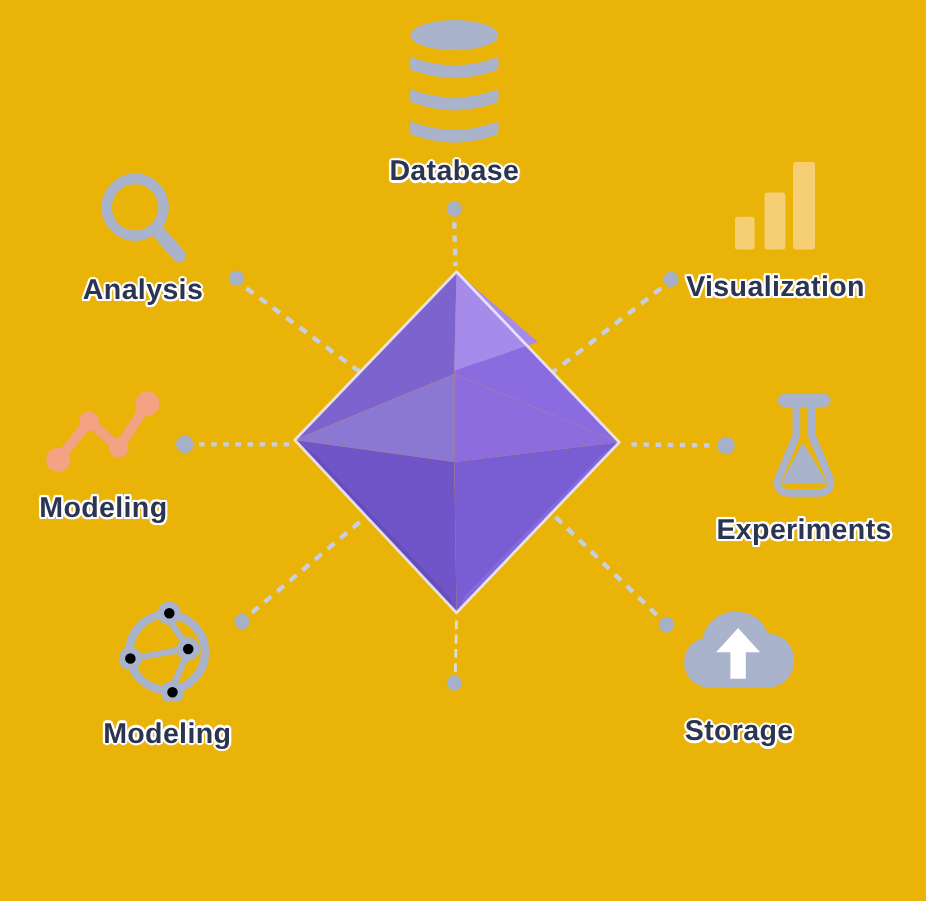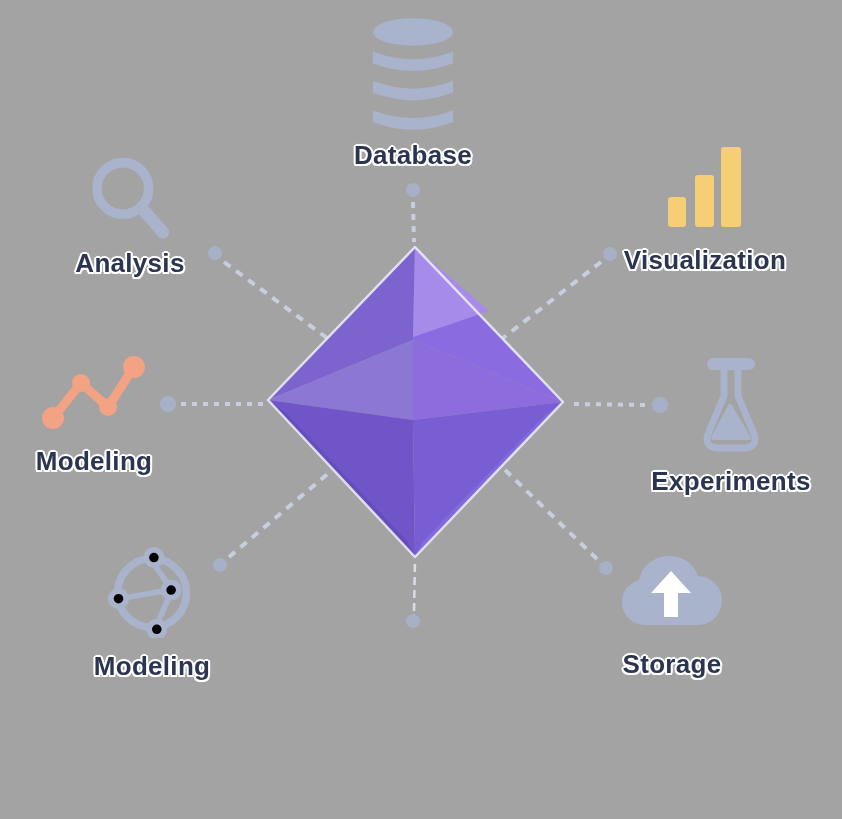--- a/index.html
+++ b/index.html
@@ -1,17 +1,17 @@
 <!DOCTYPE html>
 <html><head>
 <meta charset="utf-8">
 <style>
   html,body{margin:0;padding:0;background:#000;}
   .canvas{
-    position:relative;width:842px;height:819px;background:#a3a3a3;overflow:hidden;
+    position:relative;width:842px;height:819px;background:#eab308;overflow:hidden;
     font-family:"Liberation Sans",sans-serif;
   }
   .overlay{position:absolute;left:0;top:0;pointer-events:none;}
   .node{position:absolute;width:220px;display:flex;flex-direction:column;align-items:center;}
   .label{
     font-size:26px;font-weight:700;color:#2c3550;line-height:31px;
     text-align:center;white-space:nowrap;letter-spacing:0.3px;
     text-shadow:
       0 0 3px #fff,0 0 3px #fff,
       -1.5px -1.5px 0 #fff,1.5px -1.5px 0 #fff,-1.5px 1.5px 0 #fff,1.5px 1.5px 0 #fff,

